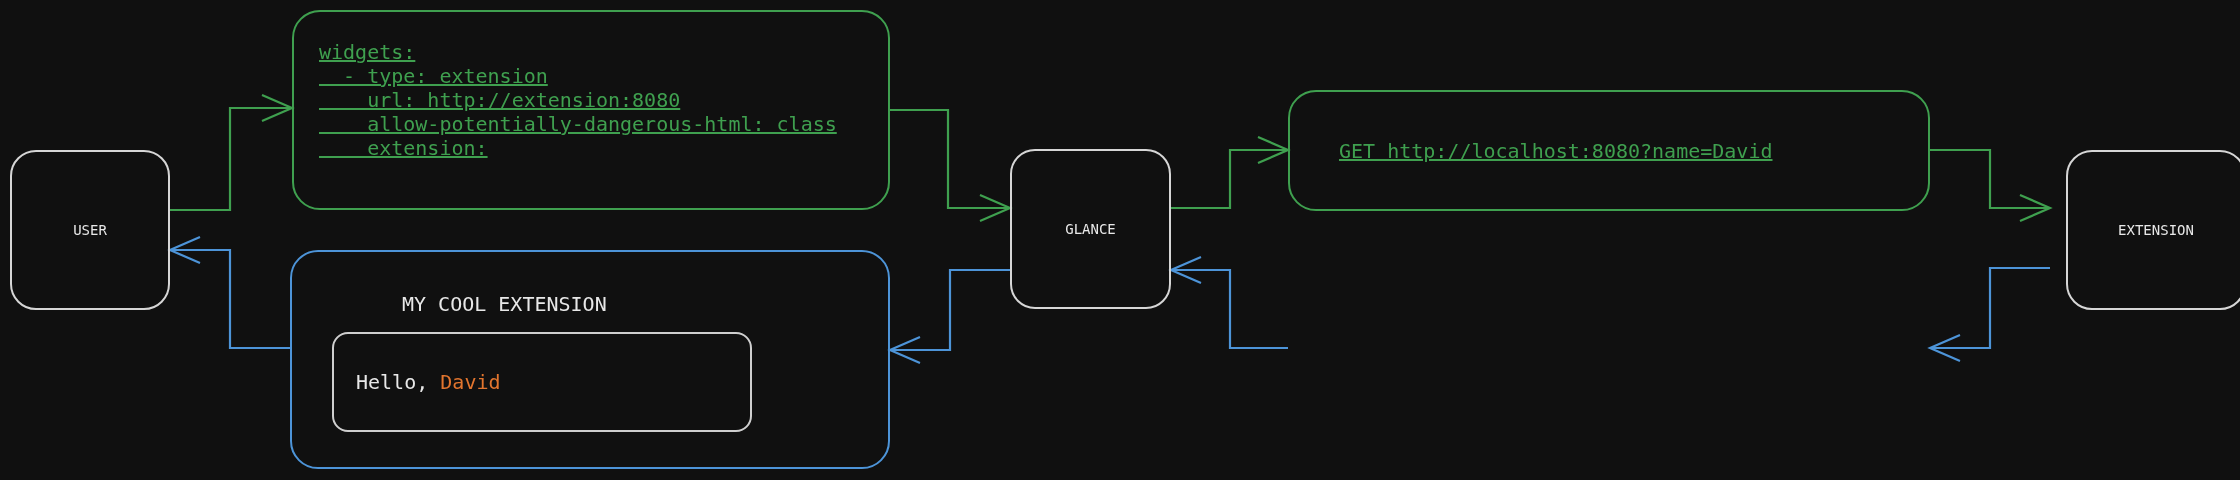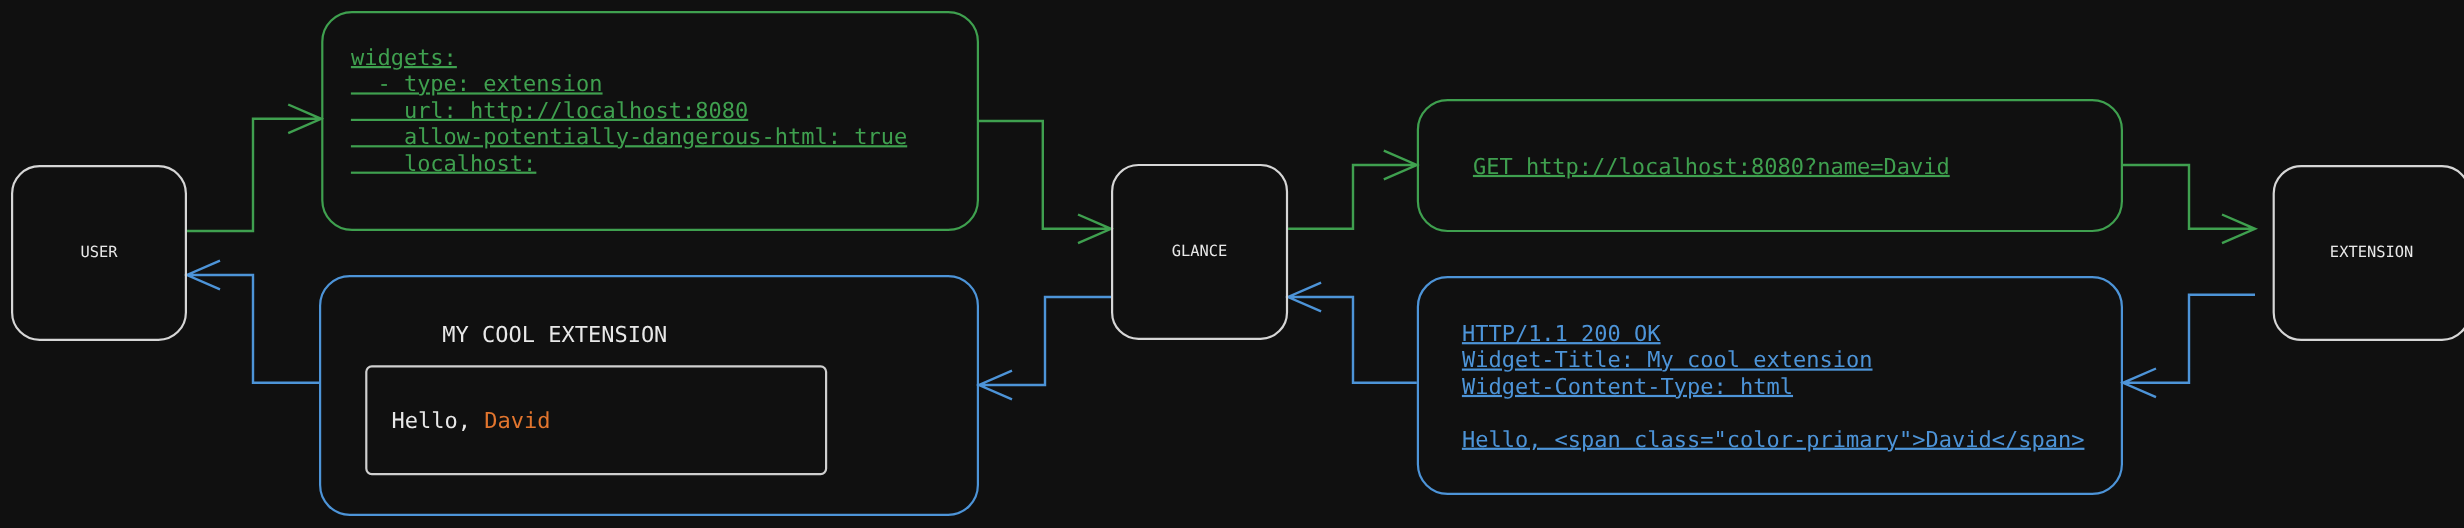--- a/index.html
+++ b/index.html
@@ -46,21 +46,21 @@
 
   #widget-box{left:290px;top:250px;width:600px;height:219px;}
   #widget-title{
     position:absolute;left:62px;top:42px;
     color:var(--text,#e8e8e8);
     font-size:20px;line-height:21px;white-space:pre;padding-left:48px;
   }
   #hello-box{
     position:absolute;left:40px;top:80px;width:420px;height:100px;
     border:2px solid var(--inner_border,#cfcfcf);
-    border-radius:6px;box-sizing:border-box;
+    border-radius:16px;box-sizing:border-box;
     display:flex;align-items:center;padding-left:22px;
     color:var(--text,#e8e8e8);font-size:20px;white-space:pre;
   }
   #hello-name{color:var(--orange,#e2752e);}
   #user-node{left:10px;top:150px;width:160px;height:160px;}
   #glance-node{left:1010px;top:149px;width:161px;height:160px;border-radius:25px;}
   #extension-node{left:2050px;top:150px;width:180px;height:160px;margin-left:16px;}
 </style>
 </head>
 <body>
@@ -86,36 +86,29 @@
     <span>GLANCE</span>
   </div>
 
   <div id="extension-node" class="node">
     <span>EXTENSION</span>
   </div>
 
   <div id="yaml-box" class="panel green">
     <div class="code-line">widgets:</div>
     <div class="code-line">  - type: extension</div>
-    <div class="code-line">    url: http://localhost:8080</div>
-    <div class="code-line">    allow-potentially-dangerous-html: true</div>
-    <div class="code-line">    localhost:</div>
+    <div class="code-line">    url: http://extension:8080</div>
+    <div class="code-line">    allow-potentially-dangerous-html: class</div>
+    <div class="code-line">    extension:</div>
   </div>
 
   <div id="get-box" class="panel green">
     <div class="code-line">GET http://localhost:8080?name=David</div>
   </div>
 
-  <div id="http-box" class="panel blue">
-    <div class="code-line">HTTP/1.1 200 OK</div>
-    <div class="code-line">Widget-Title: My cool extension</div>
-    <div class="code-line">Widget-Content-Type: html</div>
-    <div class="code-line"></div>
-    <div class="code-line">Hello, &lt;span class="color-primary"&gt;David&lt;/span&gt;</div>
-  </div>
 
   <div id="widget-box" class="panel blue">
     <div id="widget-title">MY COOL EXTENSION</div>
     <div id="hello-box">
       <span>Hello, </span><span id="hello-name">David</span>
     </div>
   </div>
 
 </div>
 

